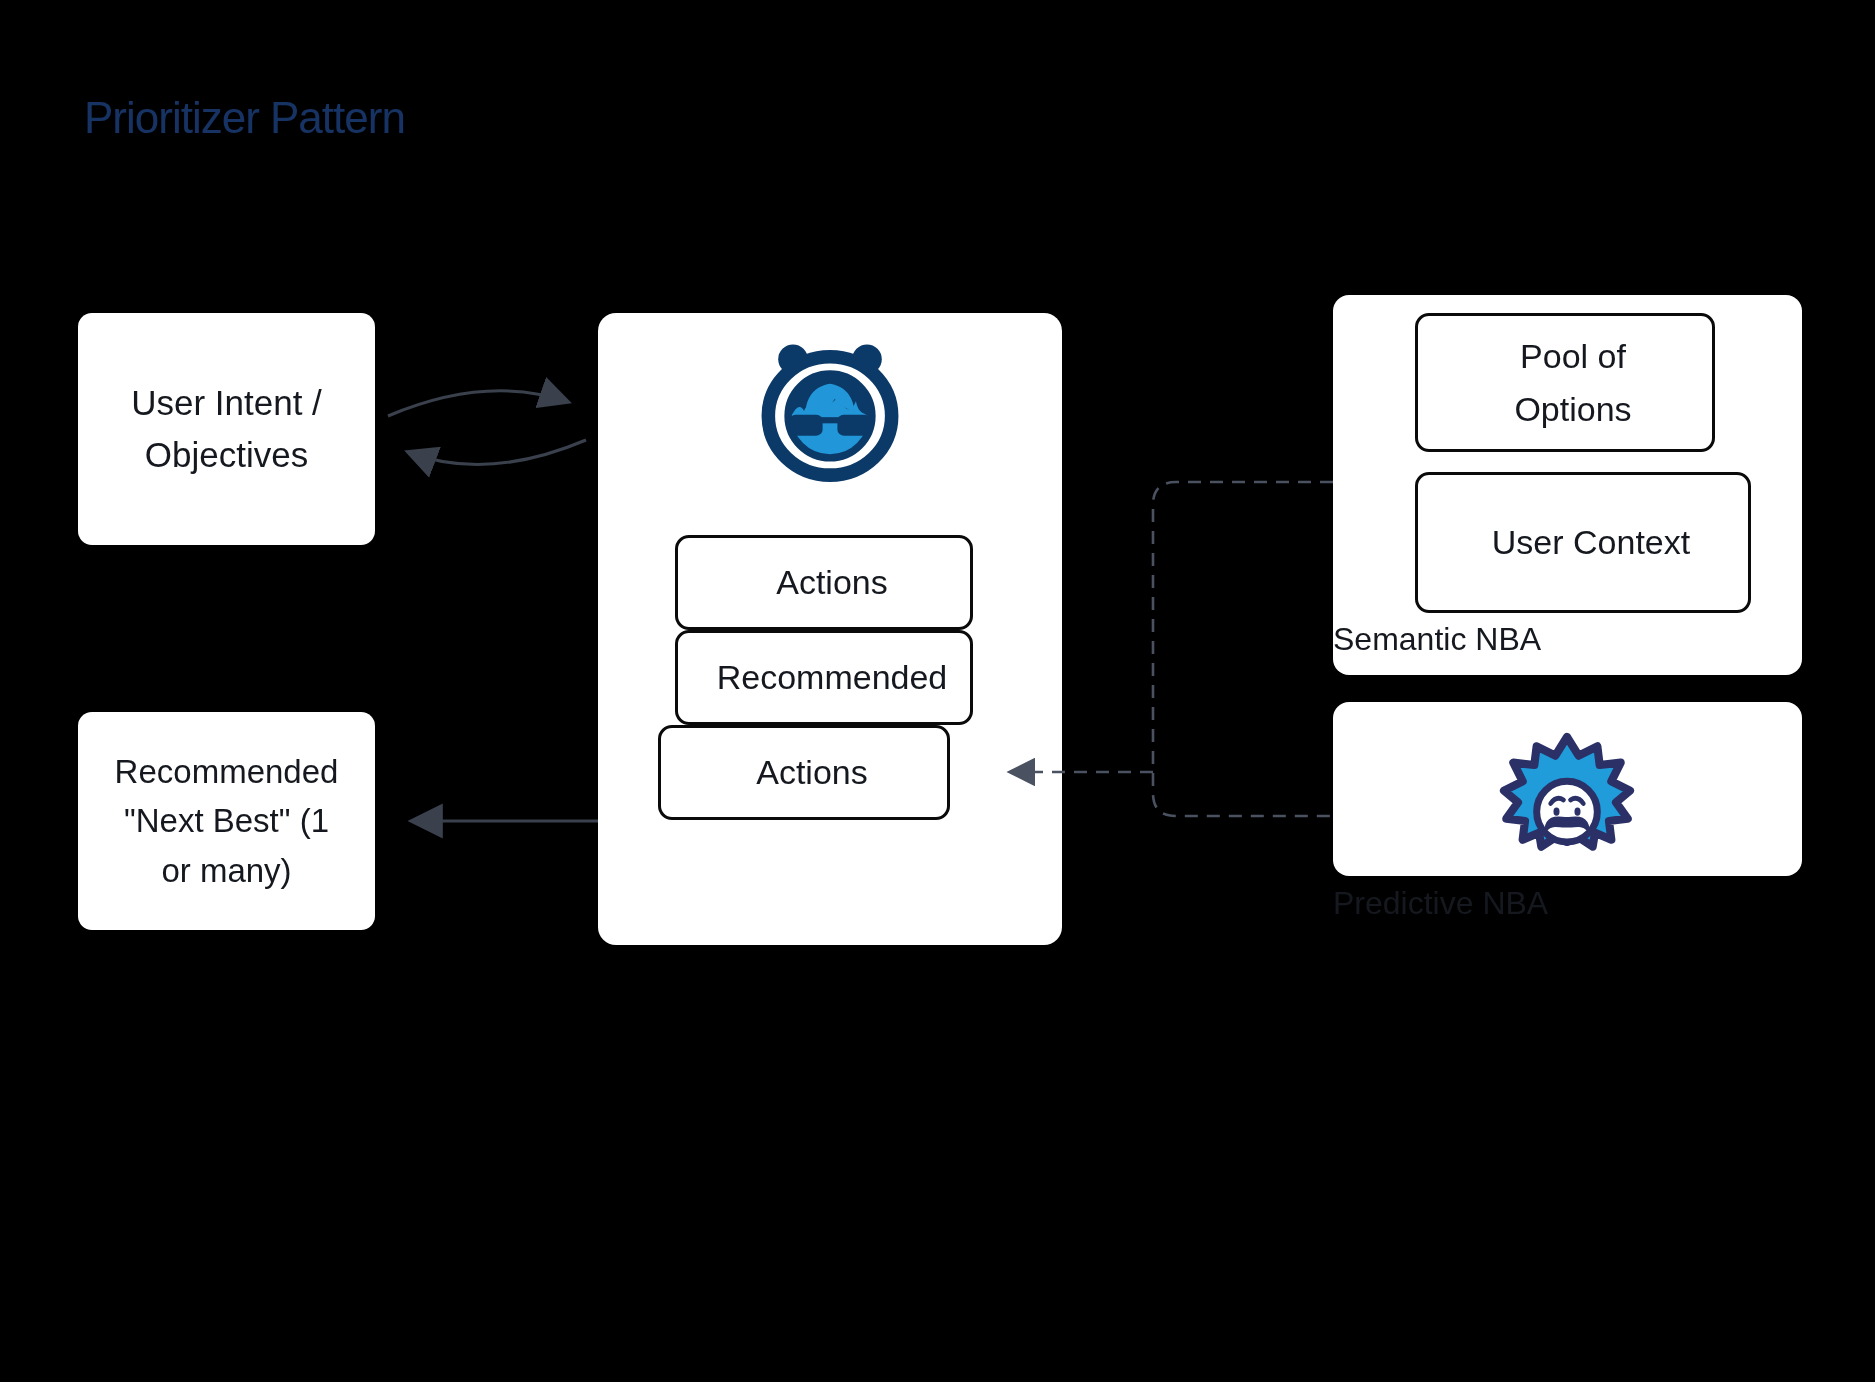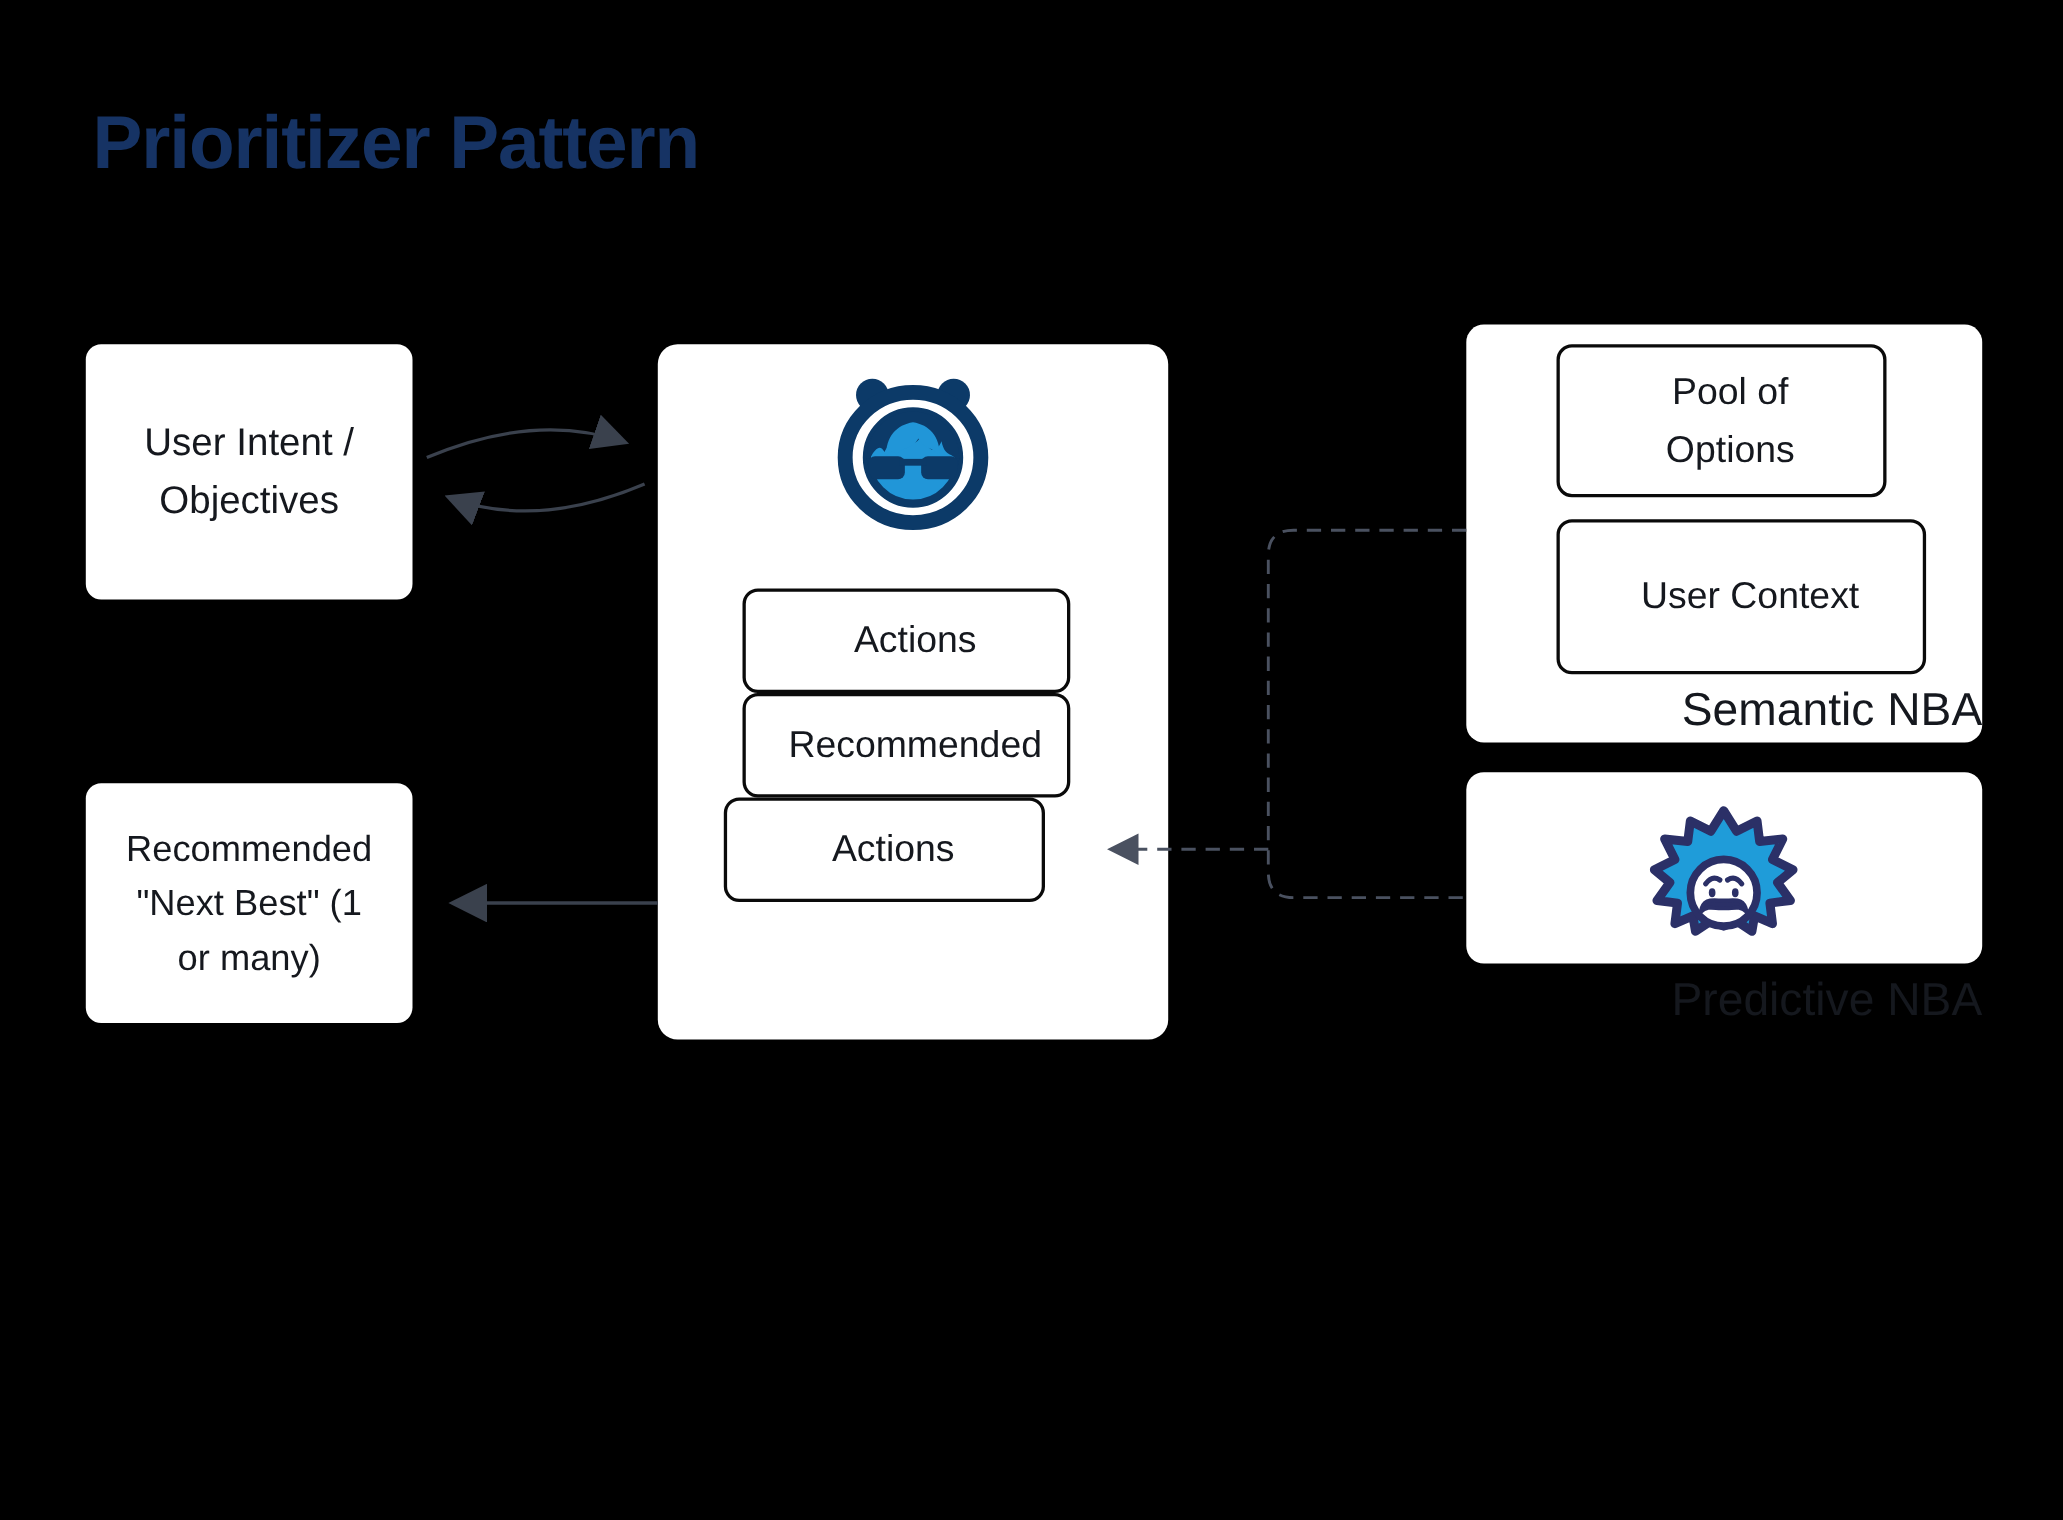--- a/index.html
+++ b/index.html
@@ -10,21 +10,21 @@
   }
   *{box-sizing:border-box;margin:0;padding:0}
   html,body{background:#000}
   .canvas{
     position:relative;width:1875px;height:1382px;overflow:hidden;
     background:var(--background);
     font-family:"Liberation Sans",sans-serif;color:var(--text);
   }
   .page-title{
     position:absolute;left:84px;top:96px;line-height:1;
-    font-size:68px;font-weight:bold;letter-spacing:-1px;color:var(--title);
+    font-size:44px;font-weight:normal;letter-spacing:-1px;color:var(--title);
   }
   .box{position:absolute;background:var(--box-fill);border-radius:14px}
   .flexcenter{display:flex;flex-direction:column;align-items:center;justify-content:center;text-align:right}
 
   .user-intent-box{left:78px;top:313px;width:297px;height:232px;font-size:35px;line-height:1.5}
   .recommended-box{left:78px;top:712px;width:297px;height:218px;font-size:33px;line-height:1.5}
 
   .agent-box{left:598px;top:313px;width:464px;height:632px;border-radius:18px}
   .mascot{position:absolute;left:158px;top:24px;width:148px;height:148px}
   .slot{
@@ -32,21 +32,21 @@
     display:flex;align-items:center;justify-content:center;text-align:center;
     font-size:34px;color:var(--text);padding-left:16px;
   }
   .slot-topics{left:77px;top:222px;width:298px;height:95px}
   .slot-instructions{left:77px;top:317px;width:298px;height:95px}
   .slot-actions{left:60px;top:412px;width:292px;height:95px}
 
   .semantic-box{left:1333px;top:295px;width:469px;height:380px;border-radius:16px}
   .slot-pool{left:82px;top:18px;width:300px;height:139px;flex-direction:column;line-height:1.55}
   .slot-context{left:82px;top:177px;width:336px;height:141px}
-  .caption{position:absolute;left:0;right:0;text-align:right;font-size:42px;color:var(--text)}
+  .caption{position:absolute;left:0;right:0;text-align:left;font-size:32px;color:var(--text)}
   .semantic-caption{top:326px}
 
   .predictive-box{left:1333px;top:702px;width:469px;height:174px;border-radius:16px}
   .einstein{position:absolute;left:164px;top:28px;width:140px;height:140px}
   .predictive-caption{top:183px}
 
   .connectors{position:absolute;left:0;top:0;pointer-events:none}
 </style>
 </head>
 <body>

